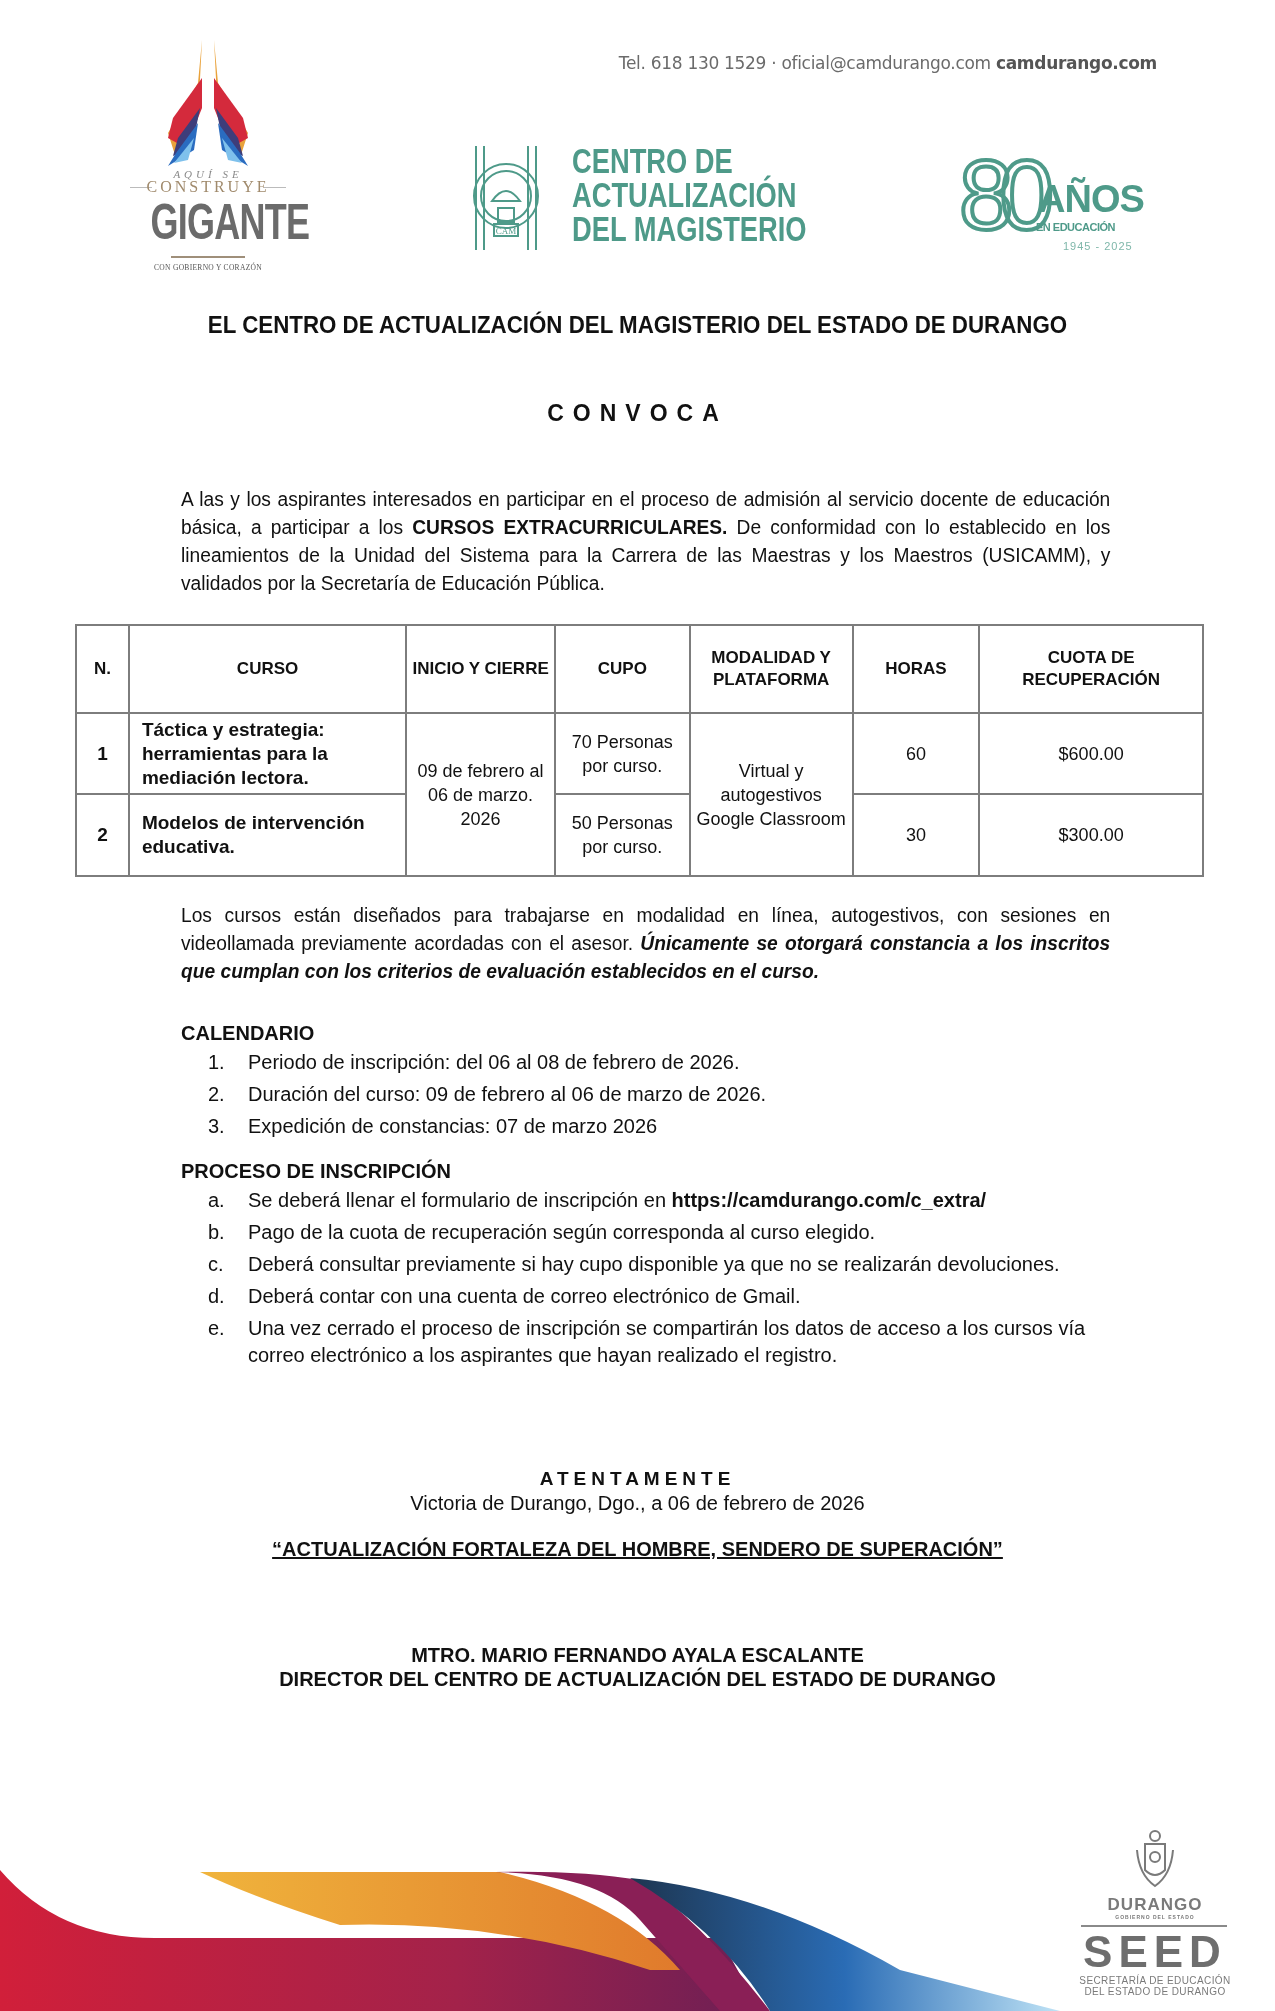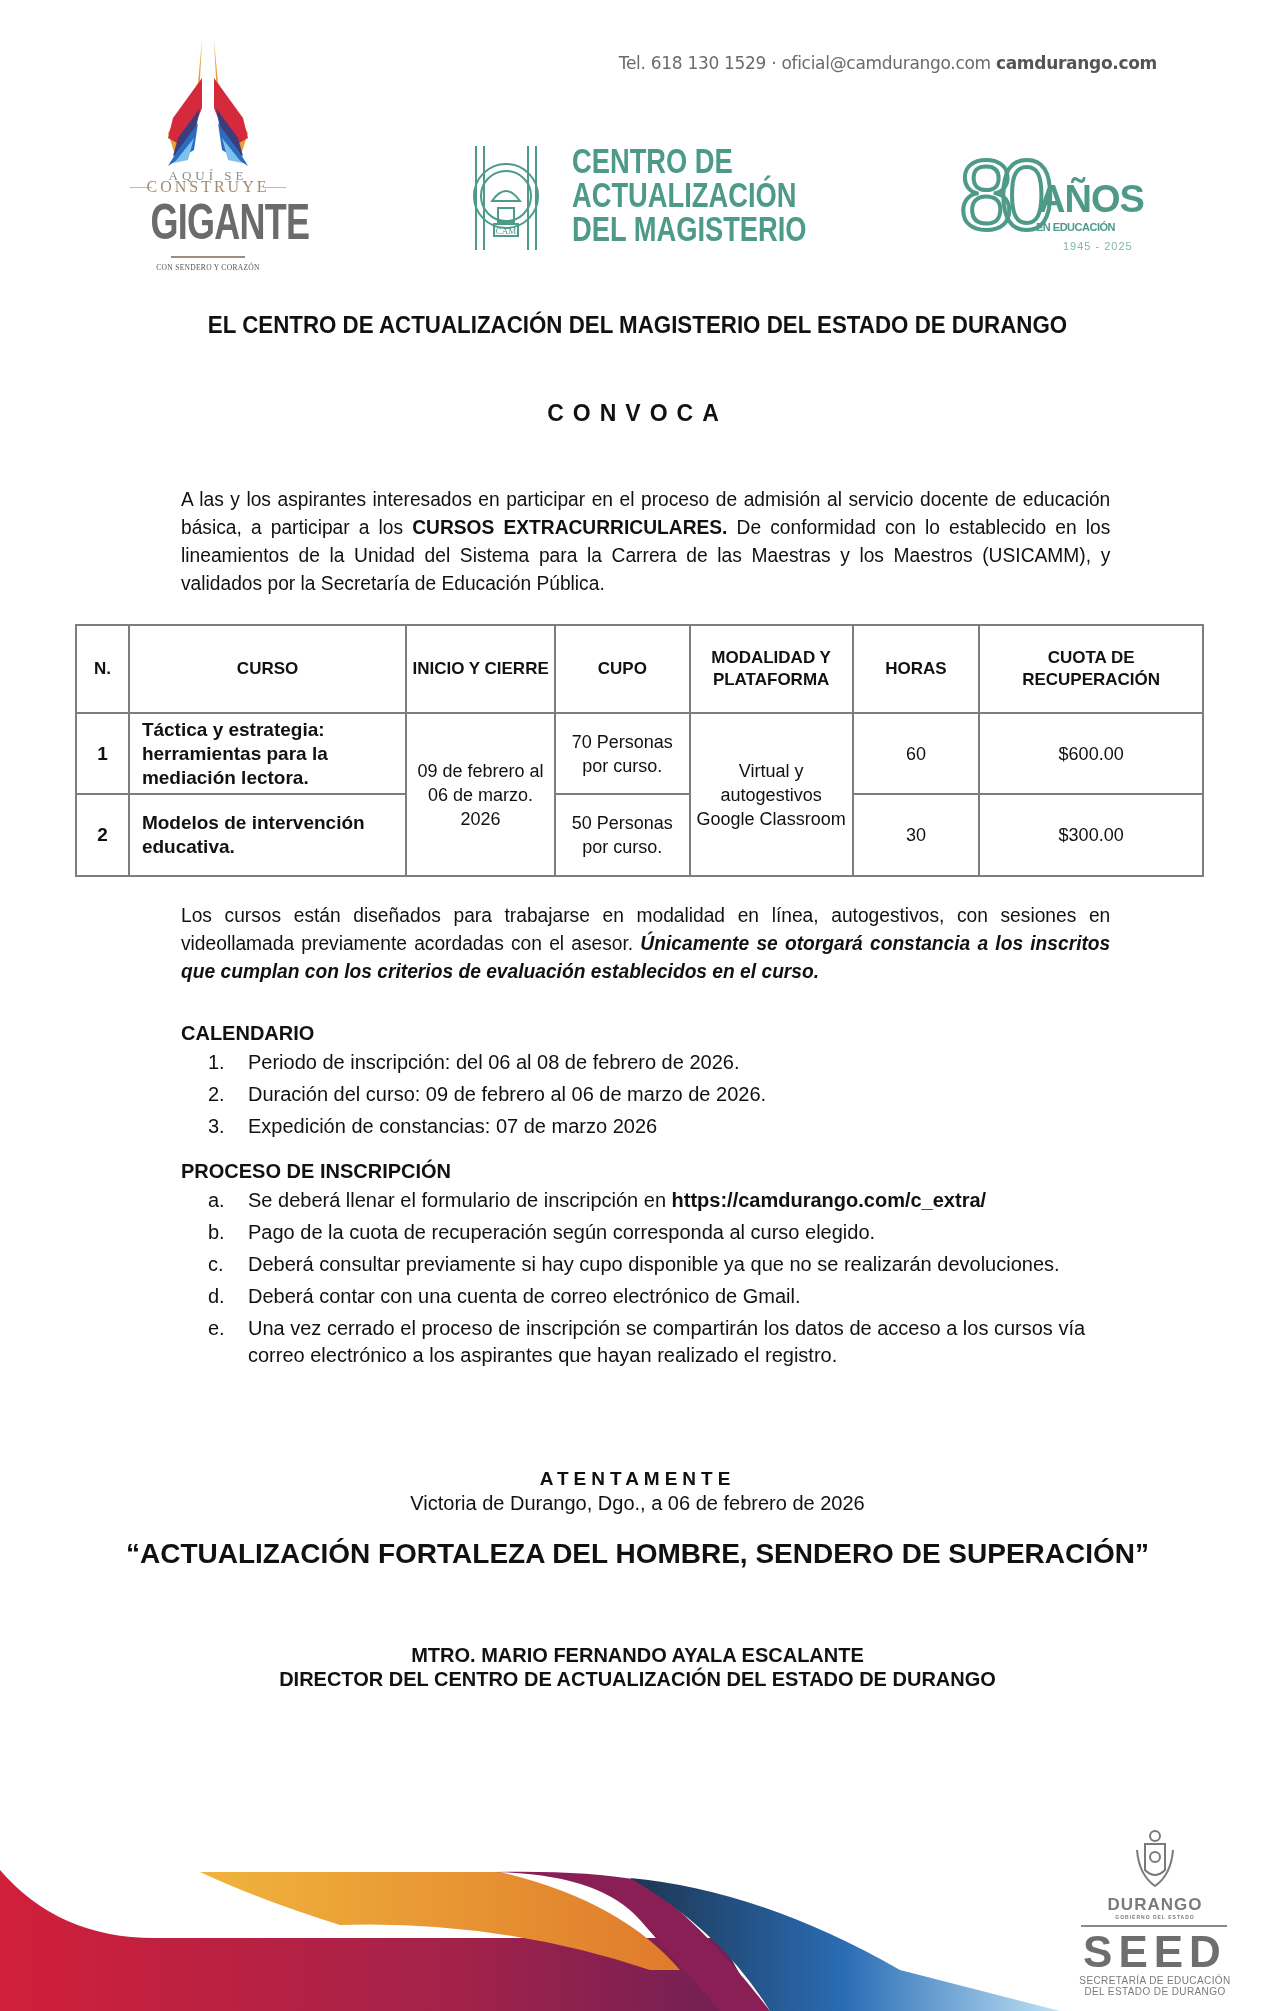--- a/index.html
+++ b/index.html
@@ -8,21 +8,21 @@
   .abs { position: absolute; }
 
   
   .contact { right: 118px; top: 50px; text-align: right; color: #6b6b6b;
              font-family: "DejaVu Sans", sans-serif; font-size: 17px; line-height: 26px; letter-spacing: -0.3px; }
   .contact b { color: #555; }
 
   
   .gigante { left: 128px; top: 38px; width: 160px; height: 230px; }
   .gig-small { position: absolute; left: 0; width: 160px; text-align: center; font-family: "Liberation Serif", serif; }
-  .gig-aqui { top: 130px; font-size: 13px; letter-spacing: 4px; color: #8a8a8a; }
+  .gig-aqui { top: 130px; font-size: 11px; letter-spacing: 4px; color: #8a8a8a; font-style: italic; }
   .gig-construye { top: 140px; font-size: 16px; letter-spacing: 3px; color: #a08a6c; }
   .gig-line { position: absolute; top: 149px; height: 1px; width: 22px; background: #bbb; }
   .gig-gigante { top: 155px; font-family: "Liberation Sans", sans-serif; font-size: 50px; font-weight: bold;
                  color: #6b6b6b; transform: scaleX(0.72); letter-spacing: -1px; }
   .gig-bar { position: absolute; top: 218px; left: 43px; width: 74px; height: 2px; background: #9f8f7a; }
   .gig-con { top: 225px; font-size: 7.5px; color: #555; letter-spacing: 0.3px; }
 
   
   .cam { left: 470px; top: 146px; }
   .cam-emblem { position: absolute; left: 0; top: 0; width: 72px; height: 104px; }
@@ -64,21 +64,21 @@
   .h-proc { top: 1160px; }
   .list { left: 208px; width: 900px; font-size: 20px; }
   .list .item { position: relative; padding-left: 40px; line-height: 27px; margin-bottom: 5px; }
   .list .marker { position: absolute; left: 0; top: 0; }
   .list-cal { top: 1049px; }
   .list-proc { top: 1187px; }
 
   .sig { left: 0; width: 1275px; text-align: center; }
   .s-aten { top: 1468px; font-weight: bold; font-size: 19px; letter-spacing: 5px; }
   .s-place { top: 1492px; font-size: 20px; }
-  .s-motto { top: 1538px; font-weight: bold; font-size: 28px; }
+  .s-motto { top: 1538px; font-weight: bold; font-size: 20px; text-decoration: underline; }
   .s-name { top: 1644px; font-weight: bold; font-size: 20px; }
   .s-role { top: 1668px; font-weight: bold; font-size: 20px; }
 
   
   .wave { left: 0; top: 1860px; width: 1090px; height: 151px; }
 
   .seed { left: 1075px; top: 1830px; width: 160px; height: 170px; text-align: center; color: #7a7a7a; }
   .seed-durango { position: absolute; top: 65px; left: 0; width: 160px; font-weight: bold; font-size: 17px; letter-spacing: 1px; }
   .seed-gob { position: absolute; top: 84px; left: 0; width: 160px; font-size: 5px; letter-spacing: 1px; font-weight: bold; }
   .seed-line { position: absolute; top: 95px; left: 6px; width: 146px; height: 2px; background: #8a8a8a; }
@@ -104,21 +104,21 @@
     <path d="M88 70 L110 100 L115 118 L96 110 Z" fill="#3e3d7a"></path>
     <path d="M90 85 L112 115 L120 128 L94 112 Z" fill="#2a6cc0"></path>
     <path d="M94 100 L114 125 L100 122 Z" fill="#7fc1ec"></path>
   </svg>
   <div class="gig-small gig-aqui">AQUÍ SE</div>
   <div class="gig-line" style="left:2px"></div>
   <div class="gig-line" style="left:136px"></div>
   <div class="gig-small gig-construye">CONSTRUYE</div>
   <div class="gig-small gig-gigante">GIGANTE</div>
   <div class="gig-bar"></div>
-  <div class="gig-small gig-con">CON SENDERO Y CORAZÓN</div>
+  <div class="gig-small gig-con">CON GOBIERNO Y CORAZÓN</div>
 </div>
 
 <div class="abs cam">
   <svg class="cam-emblem" viewBox="0 0 72 104">
     <g fill="none" stroke="#4e9a89" stroke-width="2">
       <line x1="6" y1="0" x2="6" y2="104"></line>
         <line x1="14" y1="0" x2="14" y2="104"></line>
       <line x1="58" y1="0" x2="58" y2="104"></line>
         <line x1="66" y1="0" x2="66" y2="104"></line>
       <circle cx="36" cy="50" r="32"></circle>

